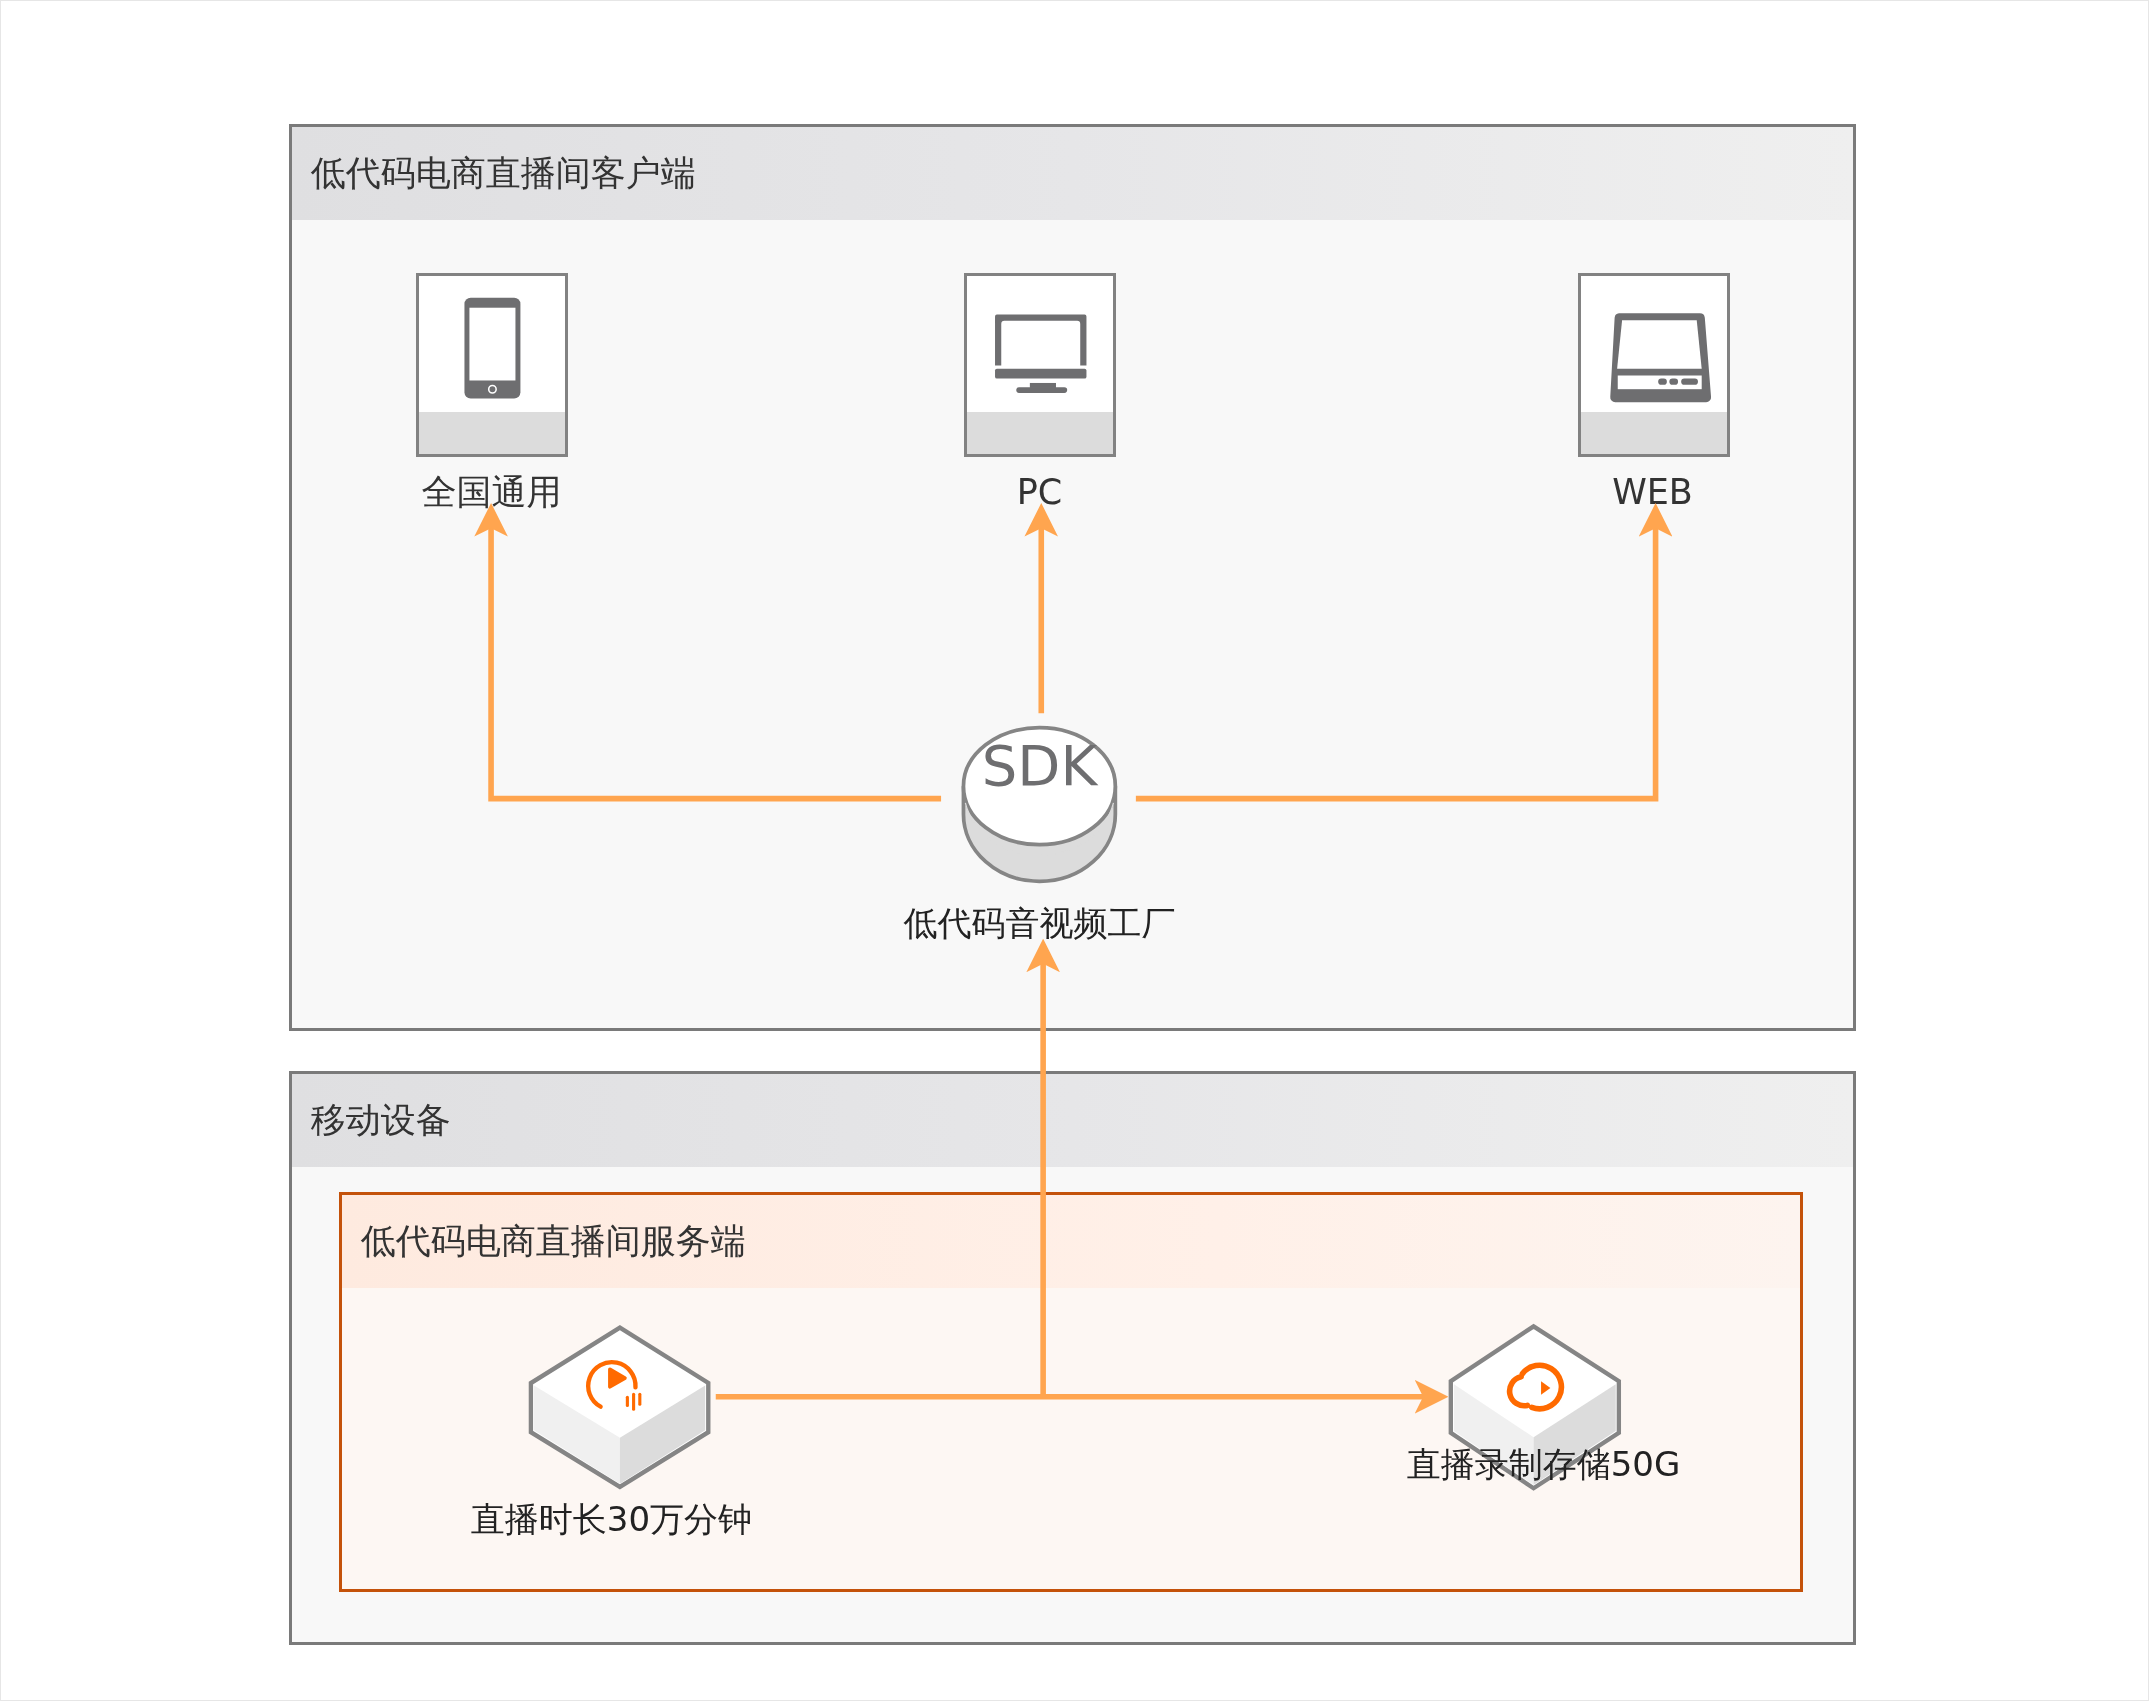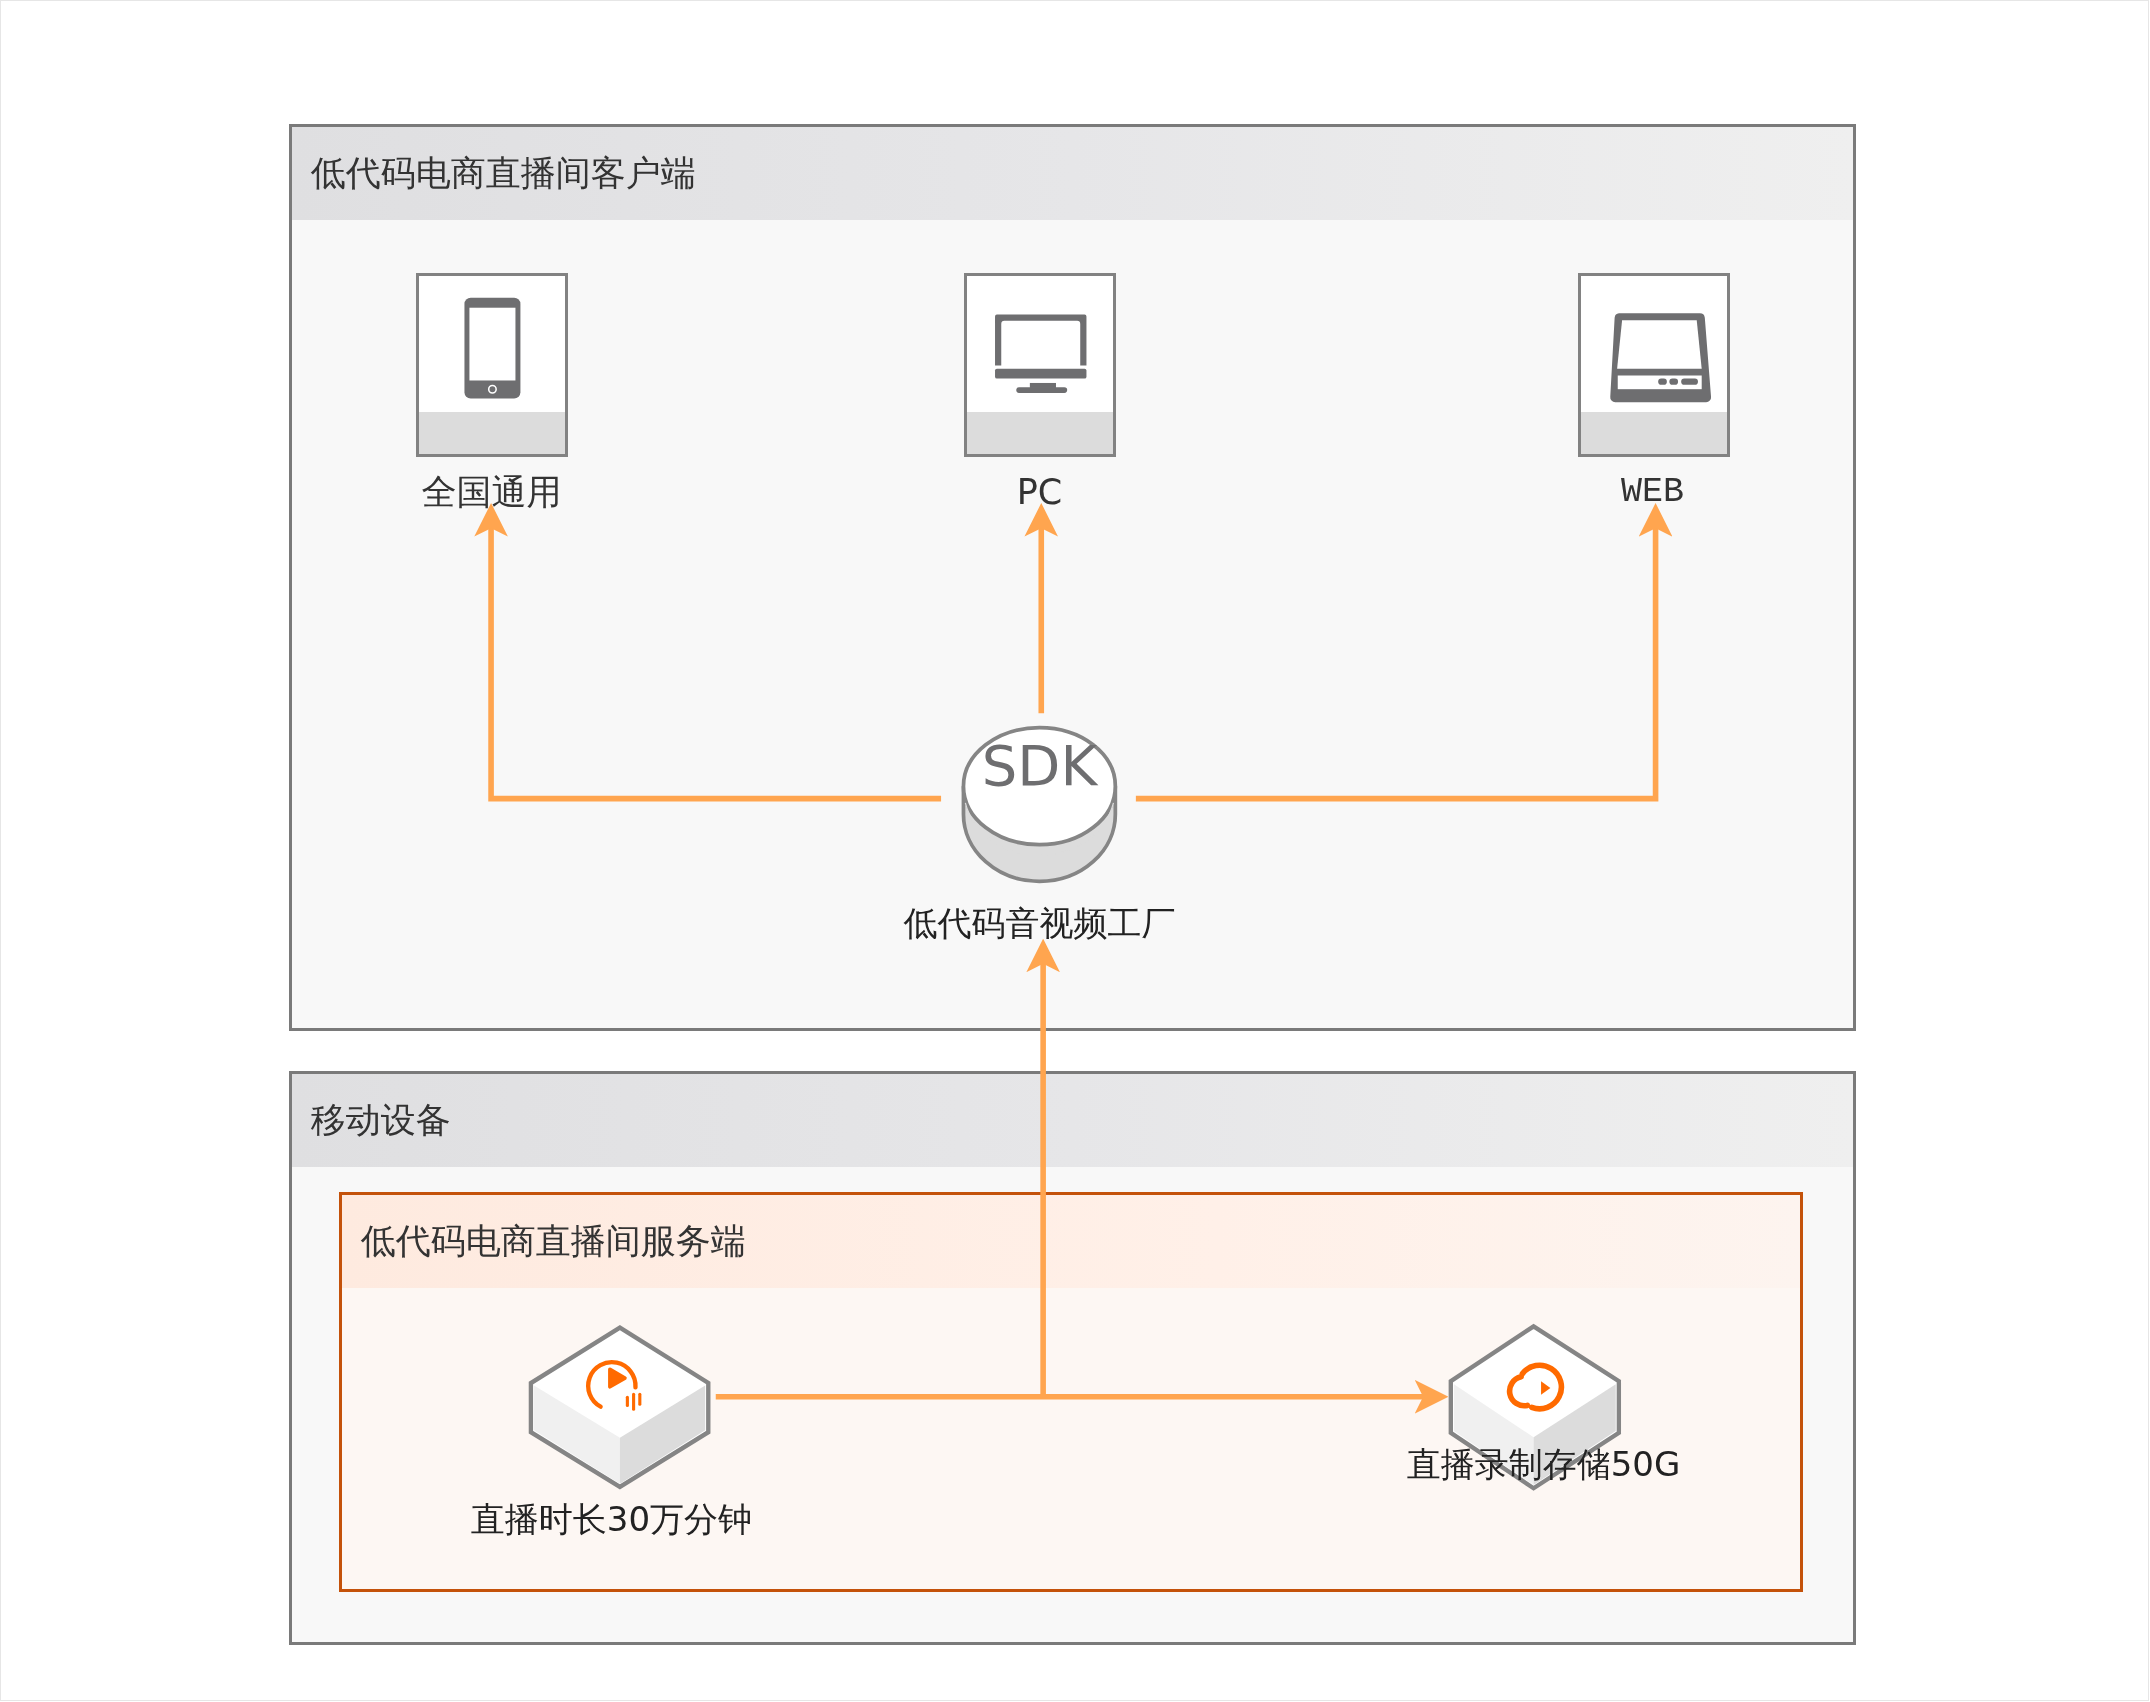--- a/index.html
+++ b/index.html
@@ -99,21 +99,21 @@
   <svg width="145" height="176" viewBox="0 0 233 283">
     <path d="M61 60 h130 a8 8 0 0 1 8 7 l10 127 a8 8 0 0 1 -8 9 h-146 a8 8 0 0 1 -8 -9 l7 -127 a8 8 0 0 1 7 -7z" fill="#6e6e70"></path>
     <path d="M66 71 h120 l8 78 h-136z" fill="#ffffff"></path>
     <rect x="59" y="160" width="135" height="22" fill="#ffffff"></rect>
     <rect x="124" y="165" width="14" height="10" rx="5" fill="#6e6e70"></rect>
     <rect x="142" y="165" width="14" height="10" rx="5" fill="#6e6e70"></rect>
     <rect x="161" y="165" width="27" height="10" rx="5" fill="#6e6e70"></rect>
   </svg>
   <div class="base"></div>
 </div>
-<div class="device-label" style="left:1528px; top:470px;font-family:Liberation Mono, monospace;">WEB</div>
+<div class="device-label" style="left:1528px; top:470px;">WEB</div>
 
 <svg class="overlay" width="2151" height="1703" viewBox="0 0 3456 2736">
   <defs>
     <marker id="arrowhead" markerWidth="6" markerHeight="6" refX="3" refY="3" orient="auto" markerUnits="strokeWidth">
       <path d="M0,0 L6,3 L0,6 L1.5,3 z" fill="#ffa54f"></path>
     </marker>
   </defs>
   <g stroke="#ffa54f" stroke-width="9" fill="none">
     <polyline points="1512,1283 789,1283 808,830" style="display:none"></polyline>
     <path d="M1512 1283 H789 V835" marker-end="url(#arrowhead)"></path>

